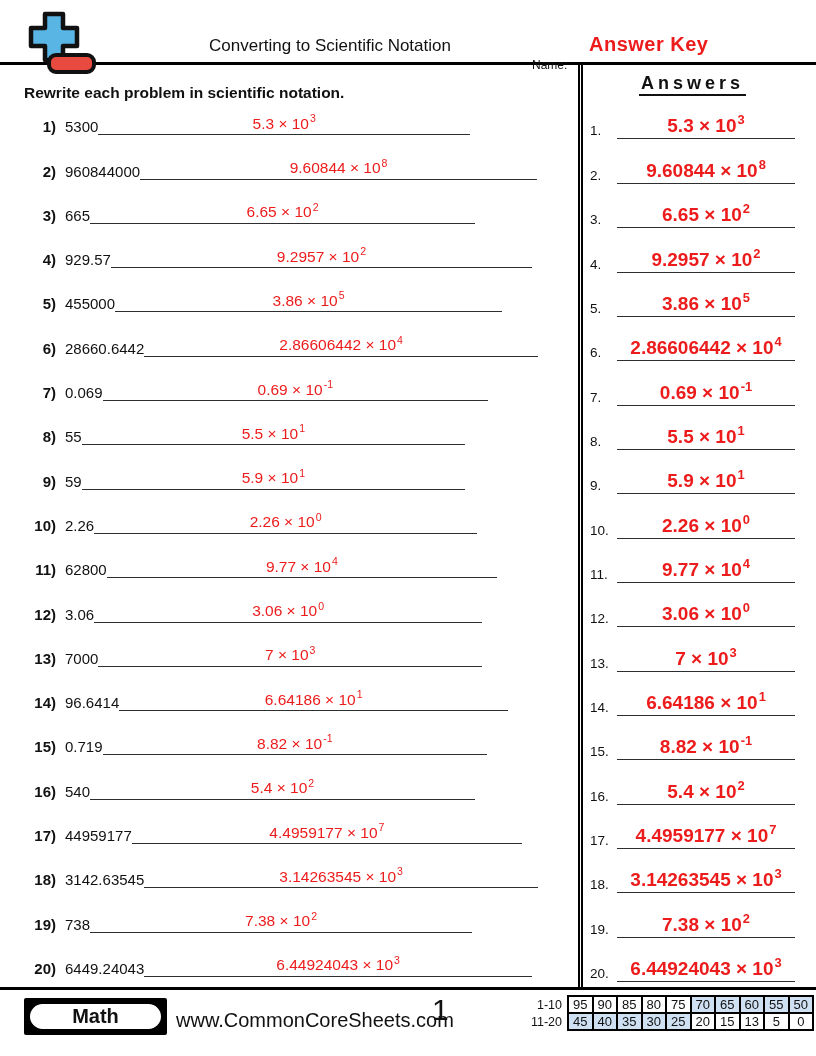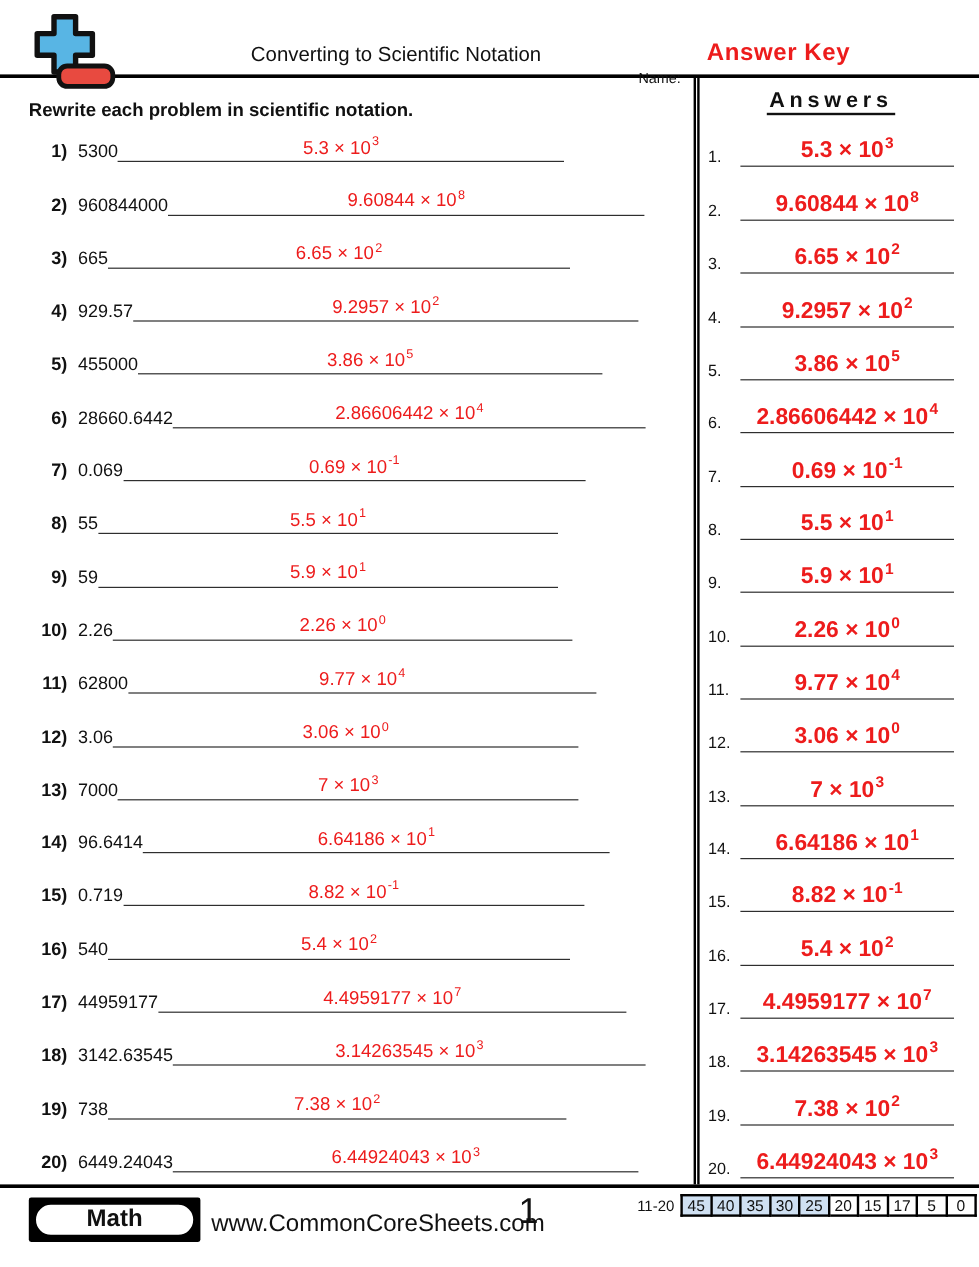--- a/index.html
+++ b/index.html
@@ -391,29 +391,42 @@
   <div class="footer">
     <div class="subject-badge">
       <div class="subject-pill">Math</div>
     </div>
     <div class="site-url">www.CommonCoreSheets.com</div>
     <div class="page-number">1</div>
     <div class="grade-table-wrap">
       <table class="grade">
           <tbody id="grade-body">
             <tr>
+              <td class="g-label">1-10</td>
+              <td>95</td>
+              <td>90</td>
+              <td>85</td>
+              <td>80</td>
+              <td>75</td>
+              <td class="hl">70</td>
+              <td class="hl">65</td>
+              <td class="hl">60</td>
+              <td class="hl">55</td>
+              <td class="hl">50</td>
+            </tr>
+            <tr>
               <td class="g-label">11-20</td>
               <td class="hl">45</td>
               <td class="hl">40</td>
               <td class="hl">35</td>
               <td class="hl">30</td>
               <td class="hl">25</td>
               <td>20</td>
               <td>15</td>
-              <td>17</td>
+              <td>13</td>
               <td>5</td>
               <td>0</td>
             </tr>
           </tbody>
         </table>
     </div>
   </div>
 
 </div>
 

